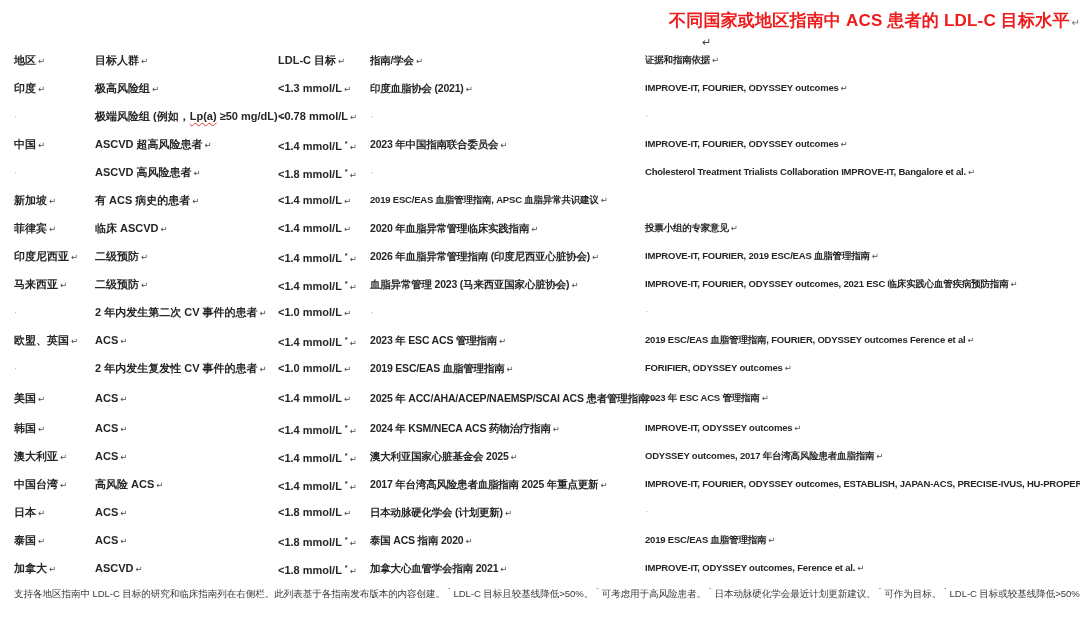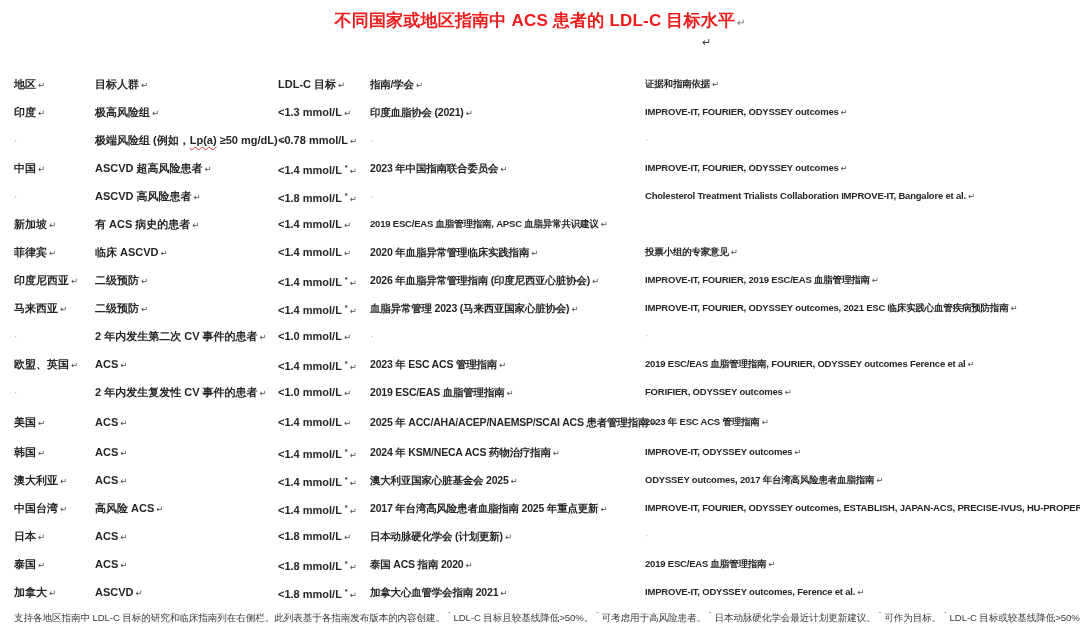--- a/index.html
+++ b/index.html
@@ -11,21 +11,21 @@
   .doc{position:relative;width:1080px;height:629px;background:#fff;}
   .title{
     padding-top:9px;text-align:center;
     font-size:17px;font-weight:700;letter-spacing:.2px;
   }
   .title .pmark{font-size:10px;opacity:.8;}
   .stray-mark{
     position:absolute;left:702px;top:36px;
     font-size:11px;color:#3f3f3f;font-weight:400;
   }
-  .table{position:absolute;top:70px;left:0;width:1080px;}
+  .table{position:absolute;top:46px;left:0;width:1080px;}
   .t-header,.t-row{
     display:grid;
     grid-template-columns:81px 183px 92px 275px 1fr;
     padding-left:14px;
     height:28px;line-height:28px;
     white-space:nowrap;
     font-size:11px;font-weight:700;
   }
   .t-rows .t-row:nth-child(12),
   .t-rows .t-row:nth-child(13){margin-top:2px;}
@@ -45,21 +45,21 @@
     font-size:9.6px;font-weight:400;color:#3a3a3a;
     white-space:nowrap;letter-spacing:-.1px;
   }
   .footnote .sup{margin:0 3px;}
 </style>
 </head>
 <body>
 
 <div class="doc">
 
-  <div class="title" style="color: rgb(238, 28, 28);"><span>不同国家或地区指南中 ACS 患者的 LDL-C 目标水平</span><span class="pmark">↵</span></div>
+  <div class="title" style="color: rgb(238, 28, 28); text-align: right;"><span>不同国家或地区指南中 ACS 患者的 LDL-C 目标水平</span><span class="pmark">↵</span></div>
 
   <span class="stray-mark">↵</span>
 
   <div class="table">
     <div class="t-header">
         <div class="cell c-region"><span>地区</span><span class="pmark">↵</span></div>
         <div class="cell c-population"><span>目标人群</span><span class="pmark">↵</span></div>
         <div class="cell c-ldl"><span>LDL-C 目标</span><span class="pmark">↵</span></div>
         <div class="cell c-guideline"><span>指南/学会</span><span class="pmark">↵</span></div>
         <div class="cell c-evidence"><span>证据和指南依据</span><span class="pmark">↵</span></div>

